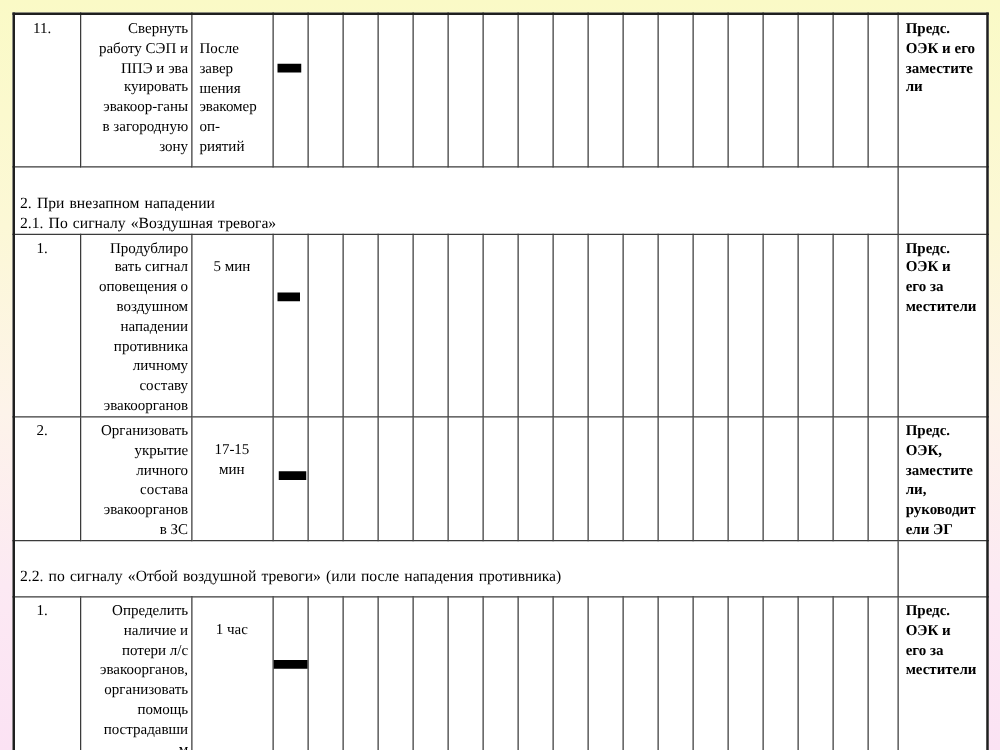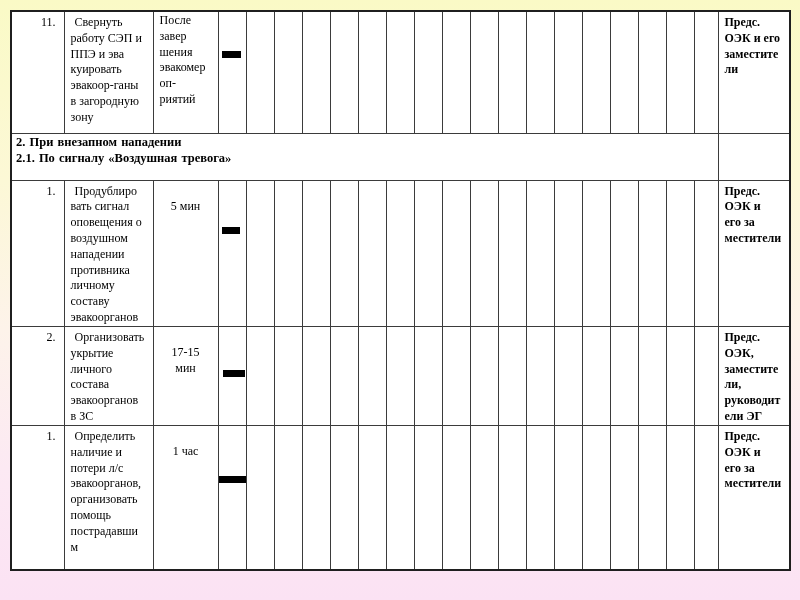--- a/index.html
+++ b/index.html
@@ -4,27 +4,27 @@
 <style>
   html,body{margin:0;padding:0;}
   body{
     width:800px;height:600px;overflow:hidden;position:relative;
     background:linear-gradient(180deg,#fafac6 0%,#fcf8d6 30%,#fdf3ea 55%,#fce9f3 78%,#fbe2f3 100%);
     font-family:"Liberation Serif","DejaVu Serif",serif;color:#000;
   }
   .tbl-wrap{position:absolute;left:10px;top:10px;}
   table{border-collapse:collapse;table-layout:fixed;width:779px;background:#ffffff;border:2px solid #1f1f1f;}
   td{border:1px solid #3b3b3b;vertical-align:top;font-size:12px;line-height:1.32;padding:0;overflow:hidden;}
-  .num{text-align:right;padding:3px 8px 0 0;}
-  .task{padding:3px 2px 0 6px;white-space:pre-line;text-indent:4px;}
+  .num{text-align:center;padding:3px 8px 0 0;}
+  .task{padding:3px 2px 0 6px;white-space:pre-line;text-indent:4px;text-align:right;}
   .time{padding:18px 2px 0 2px;white-space:pre-line;text-align:center;}
-  .time.left{text-align:left;padding:1px 2px 0 6px;}
+  .time.left{text-align:left;padding:19px 2px 0 6px;}
   .resp{padding:3px 2px 0 6px;white-space:pre-line;font-weight:bold;}
   .tl{position:relative;}
-  .section{font-weight:bold;font-size:12.5px;padding:0 4px 0 4px;white-space:pre-line;word-spacing:1px;}
+  .section{font-weight:normal;font-size:12.5px;padding:20px 4px 0 4px;white-space:pre-line;word-spacing:1px;}
   .bar{position:absolute;background:#000;height:7px;z-index:2;}
 </style>
 </head>
 <body>
 
 <div class="tbl-wrap">
 <table>
   <colgroup>
     <col style="width:53px">
         <col style="width:89px">
@@ -167,20 +167,24 @@
           <td class="tl"></td>
           <td class="tl"></td>
     <td class="resp">Предс.
 ОЭК,
 заместите
 ли,
 руководит
 ели ЭГ</td>
   </tr>
 
+  <tr style="height:45px">
+    <td class="section" colspan="21">2.2. по сигналу «Отбой воздушной тревоги» (или после нападения противника)</td>
+    <td></td>
+  </tr>
 
   <tr style="height:145px">
     <td class="num">1.</td>
     <td class="task">Определить
 наличие и
 потери л/с
 эвакоорганов,
 организовать
 помощь
 пострадавши

